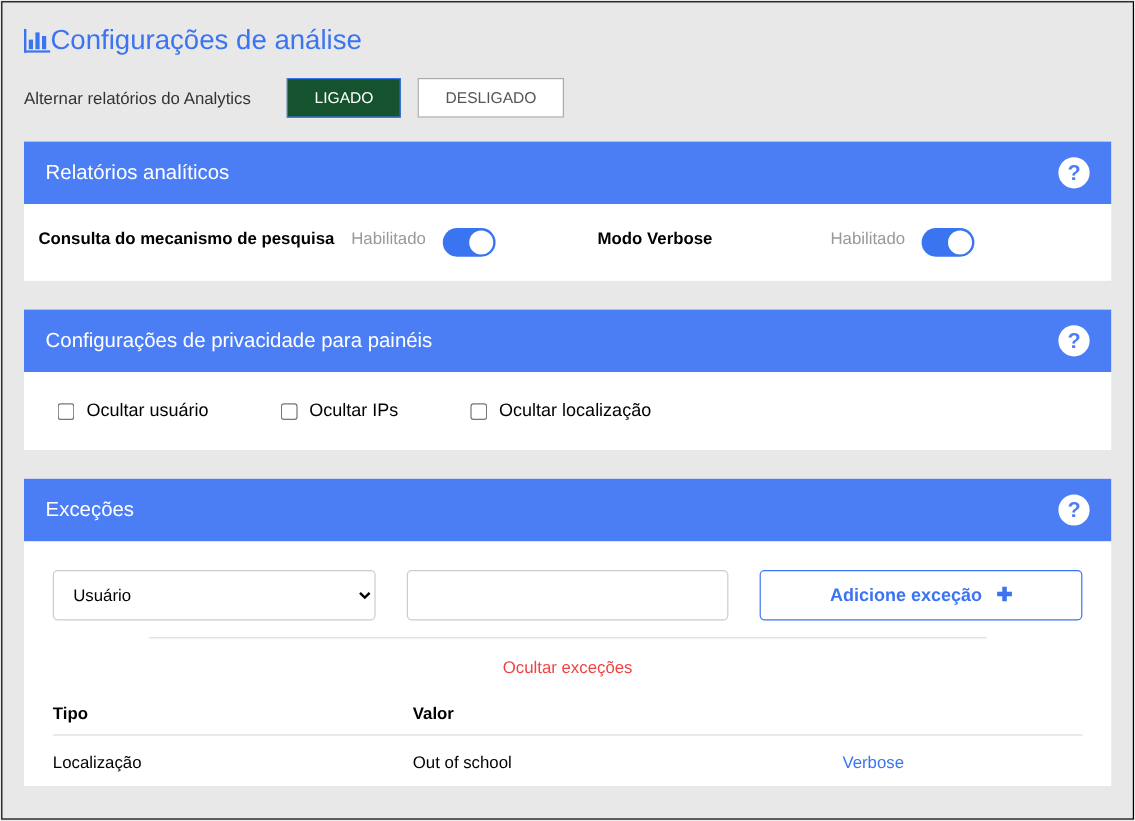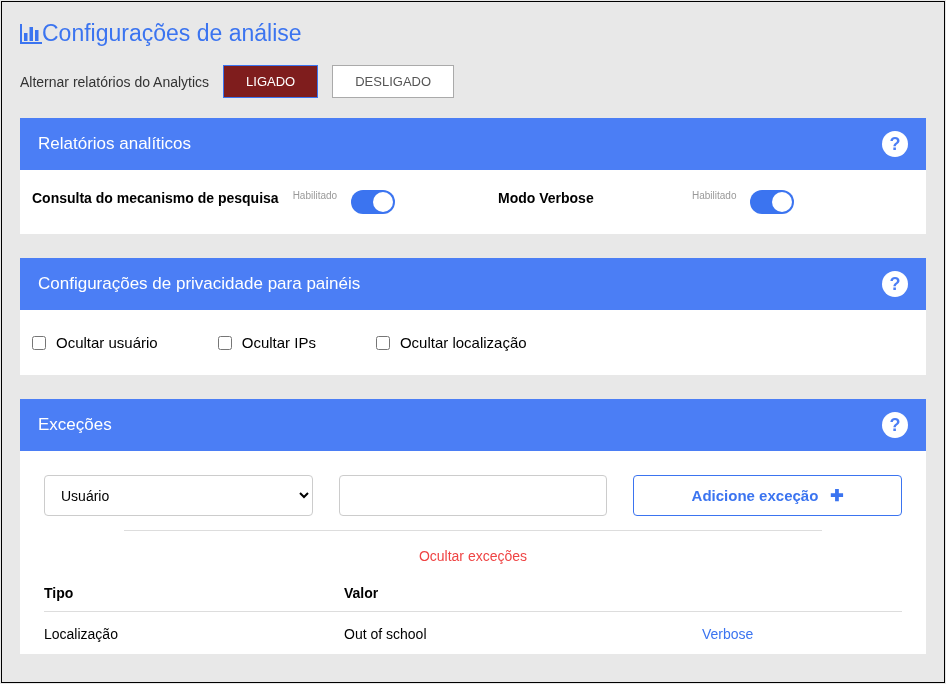--- a/index.html
+++ b/index.html
@@ -44,23 +44,24 @@
     .toggle-btn {
       border: 1px solid #aaa;
       background: #fff;
       color: #555;
       padding: 8px 22px;
       font-size: 13px;
       cursor: pointer;
       font-family: inherit;
     }
     .toggle-btn.active {
-      background: #7f1d1d;
+      background: #14532d;
       color: #fff;
       border-color: #3b74f0;
+      margin-left: 16px;
     }
     .panel {
       background: #fff;
       margin-bottom: 24px;
     }
     .panel-header {
       background: #4b7ef5;
       color: #fff;
       padding: 13px 18px;
       display: flex;
@@ -96,21 +97,21 @@
       gap: 14px;
       flex: 1;
     }
     .switch-title {
       font-weight: bold;
       font-size: 14px;
       min-width: 170px;
     }
     .switch-state {
       color: #999;
-      font-size: 10px;
+      font-size: 14px;
     }
     .switch {
       position: relative;
       width: 44px;
       height: 24px;
       background: #3b74f0;
       border-radius: 14px;
       cursor: pointer;
       flex-shrink: 0;
     }
@@ -121,20 +122,21 @@
       height: 20px;
       background: #fff;
       border-radius: 50%;
       top: 2px;
       right: 2px;
     }
     .checkbox-row {
       display: flex;
       gap: 60px;
       padding: 4px 0;
+      margin-left: 16px;
     }
     .checkbox-item {
       display: flex;
       align-items: center;
       gap: 10px;
       font-size: 15px;
       cursor: pointer;
     }
     .checkbox-item input[type="checkbox"] {
       width: 14px;

